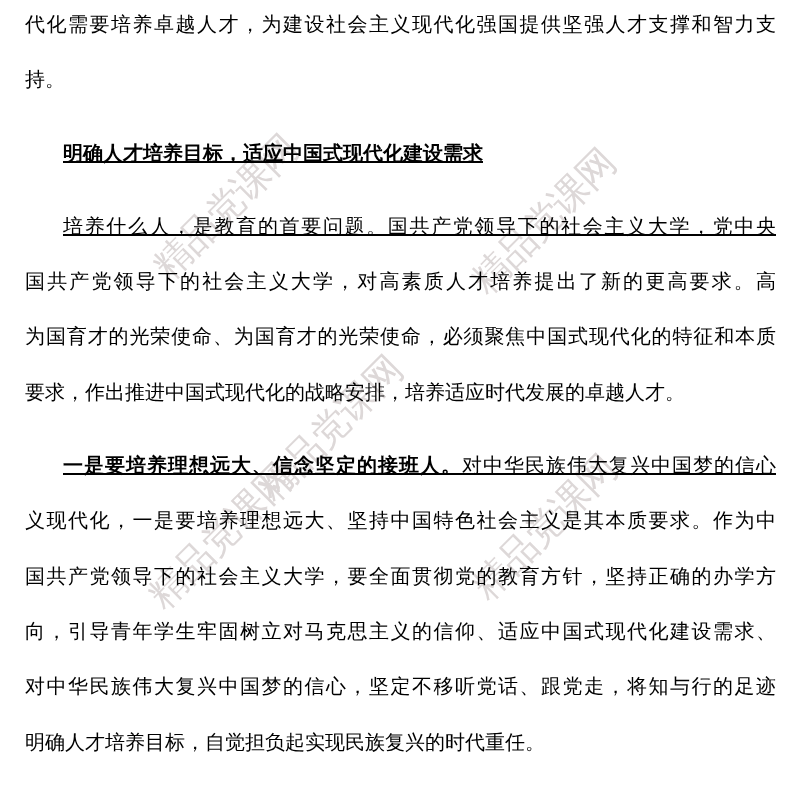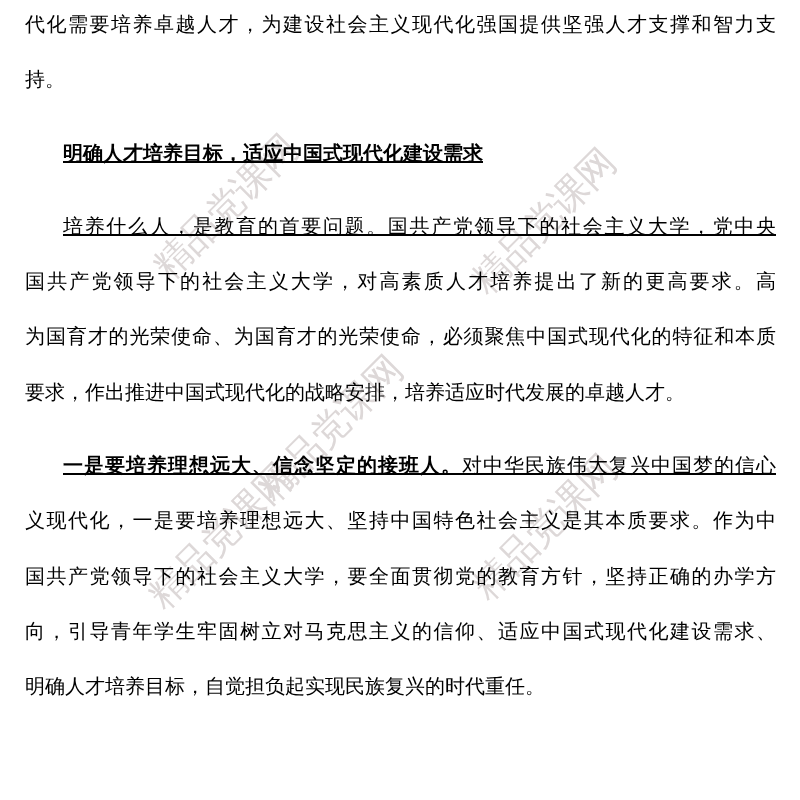--- a/index.html
+++ b/index.html
@@ -95,18 +95,19 @@
       </div>
 
     <div class="para">
       <div class="line indent">
         <span class="bold">一是要培养理想远大、信念坚定的接班人。</span><span>对中华民族伟大复兴中国梦的信心</span>
       </div>
       <div>
           <div class="line">义现代化，一是要培养理想远大、坚持中国特色社会主义是其本质要求。作为中</div>
           <div class="line">国共产党领导下的社会主义大学，要全面贯彻党的教育方针，坚持正确的办学方</div>
           <div class="line">向，引导青年学生牢固树立对马克思主义的信仰、适应中国式现代化建设需求、</div>
+          <div class="line">对中华民族伟大复兴中国梦的信心，坚定不移听党话、跟党走，将知与行的足迹</div>
           <div class="line last">明确人才培养目标，自觉担负起实现民族复兴的时代重任。</div>
         </div>
     </div>
 
   </div>
 </div>
 
 </body></html>

